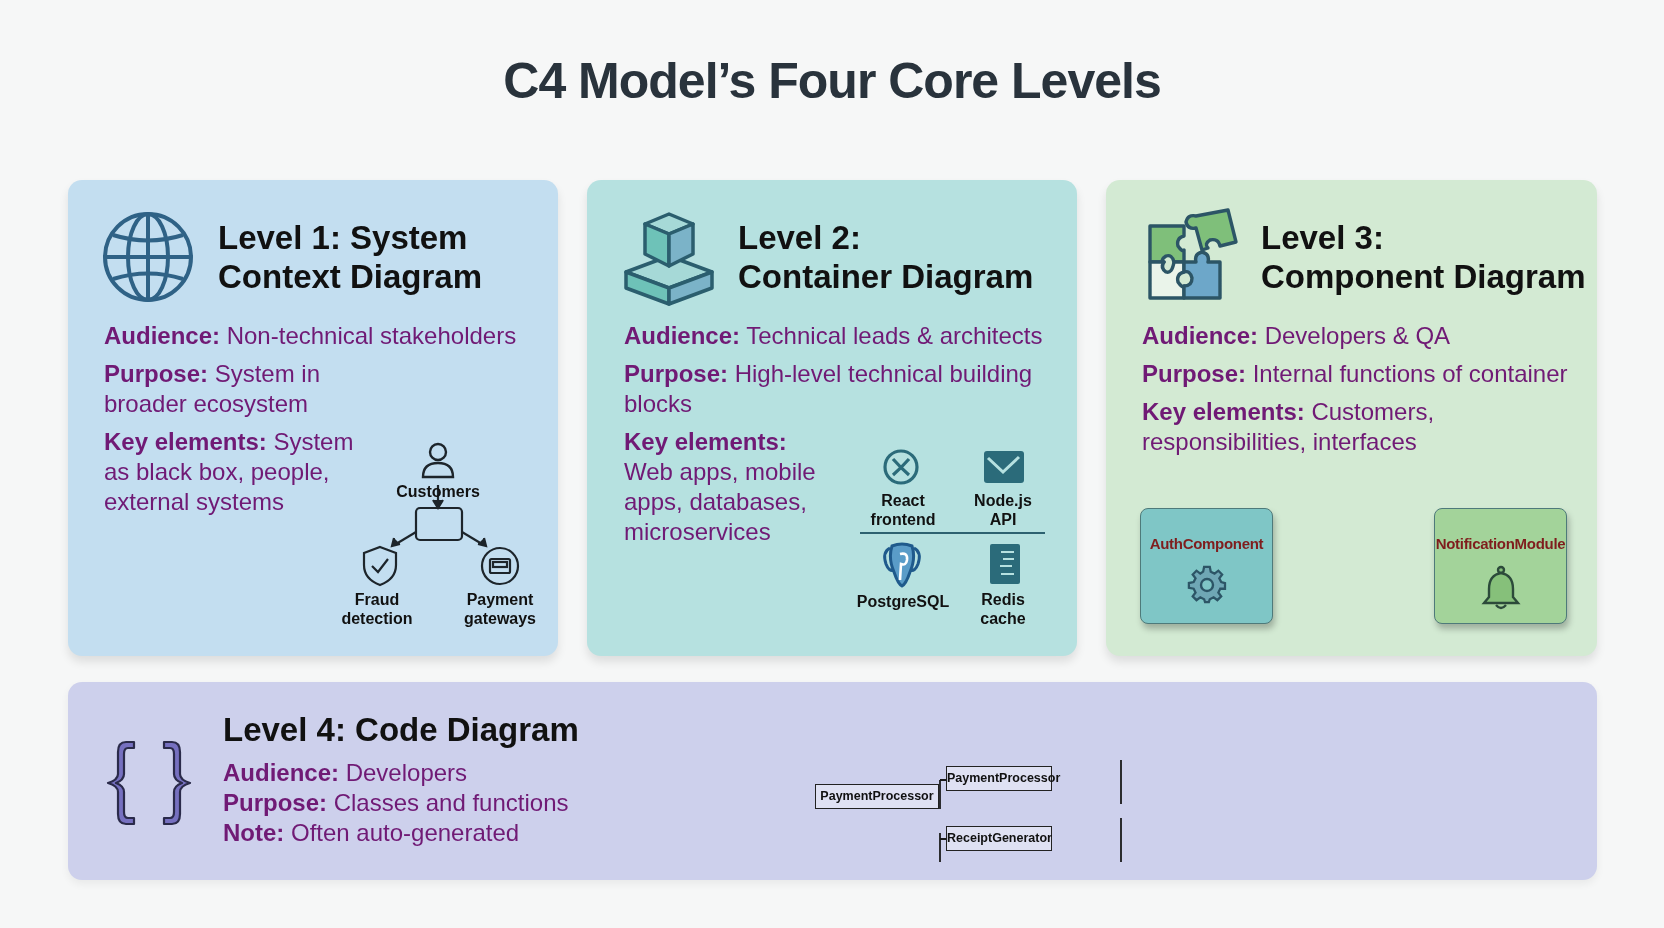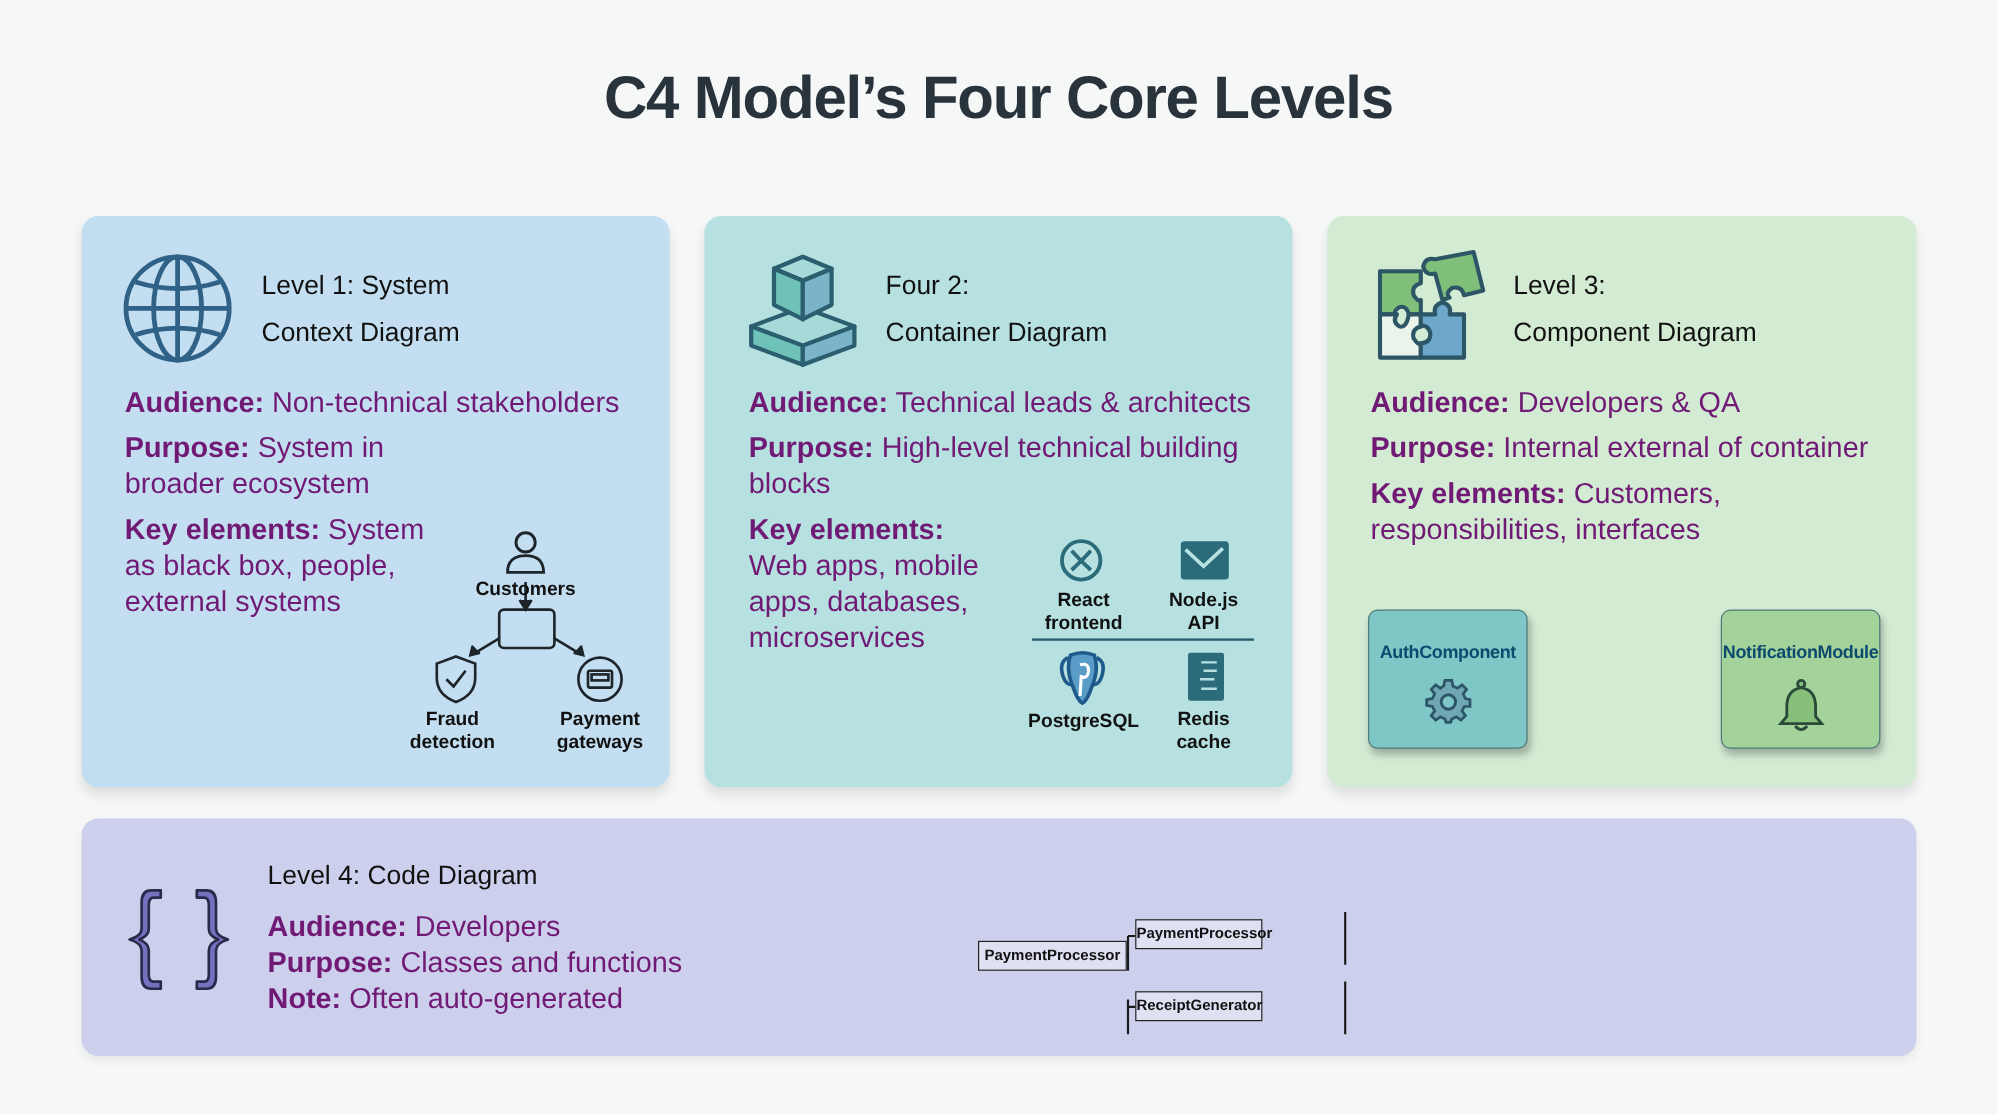--- a/index.html
+++ b/index.html
@@ -19,39 +19,39 @@
     position: absolute; border-radius: 14px;
     box-shadow: 0 6px 10px rgba(0,0,0,0.10);
   }
   .card1 { left: 68px; top: 180px; width: 490px; height: 476px; background: #c3def0; }
   .card2 { left: 587px; top: 180px; width: 490px; height: 476px; background: #b6e1e0; }
   .card3 { left: 1106px; top: 180px; width: 491px; height: 476px; background: #d3ead3; padding-left: 29px; }
   .card4 { left: 68px; top: 682px; width: 1529px; height: 198px; background: #cdd0ec; box-shadow: 0 4px 8px rgba(0,0,0,0.06); }
 
   .icon { position: absolute; }
   .card-title {
-    position: absolute; font-size: 22px; font-weight: 400; line-height: 39px; color: #111;
+    position: absolute; font-size: 33px; font-weight: 700; line-height: 39px; color: #111;
   }
   .body-text {
     position: absolute; font-size: 24px; line-height: 30px; color: #701a75;
   }
   .body-text p { margin-bottom: 8px; }
   .body-text b { font-weight: 700; }
   .small-label {
     position: absolute; font-size: 16px; font-weight: 700; line-height: 19px;
     text-align: center; color: #111; transform: translateX(-50%); white-space: nowrap;
   }
   .comp-box {
     position: absolute; top: 328px; width: 133px; height: 116px;
     border: 1.5px solid #4e7a7a; border-radius: 8px;
     box-shadow: 2px 5px 6px rgba(0,0,0,0.25);
   }
   .comp-label {
     position: absolute; top: 26px; left: 0; width: 100%; text-align: center;
-    font-size: 15px; font-weight: 700; color: #0c4a6e; white-space: nowrap; letter-spacing: -0.3px;
+    font-size: 15px; font-weight: 700; color: #7f1d1d; white-space: nowrap; letter-spacing: -0.3px;
   }
   .comp-icon { position: absolute; left: 50%; top: 56px; transform: translateX(-50%); }
   .uml-box {
     position: absolute; border: 1.5px solid #222; background: #dfe1f3;
     font-size: 12.5px; font-weight: 700; color: #111; text-align: center;
     line-height: 22px; height: 25px; white-space: nowrap;
   }
 </style>
 </head>
 <body>
@@ -125,21 +125,21 @@
     <g stroke="#2b5e6e" stroke-width="3.5" stroke-linejoin="round">
       <path d="M49 46 L92 62 L49 78 L6 62 Z" fill="#a6d9d7"></path>
       <path d="M6 62 L6 78 L49 94 L49 78 Z" fill="#6ec2b8"></path>
       <path d="M92 62 L92 78 L49 94 L49 78 Z" fill="#7bb3c8"></path>
       <path d="M49 4 L73 14 L49 24 L25 14 Z" fill="#a6d9d7"></path>
       <path d="M25 14 L25 44 L49 56 L49 24 Z" fill="#6ec2b8"></path>
       <path d="M73 14 L73 44 L49 56 L49 24 Z" fill="#7bb3c8"></path>
     </g>
   </svg>
   <div class="card-title" style="left:151px;top:38px">
-    <div>Four 2:</div>
+    <div>Level 2:</div>
     <div>Container Diagram</div>
   </div>
   <div class="body-text" style="left:37px;top:141px;width:440px">
     <p><b>Audience:</b> <span>Technical leads &amp; architects</span></p>
     <p style="width:420px"><b>Purpose:</b> <span>High-level technical building blocks</span></p>
     <p style="width:200px"><b>Key elements:</b><br><span>Web apps, mobile apps, databases, microservices</span></p>
   </div>
 
   <svg class="icon" style="left:295px;top:268px" width="38" height="38" viewBox="0 0 38 38">
     <g fill="none" stroke="#2b6b7a" stroke-width="3.2">
@@ -193,21 +193,21 @@
       <path d="M38 56 L50 56 Q48 48 56 46 Q64 48 62 56 L74 56 L74 92 L38 92 L38 80 Q46 80 46 72 Q44 64 38 66 Z" fill="#6da7c9"></path>
       <path d="M50 10 L82 4 L90 36 L74 40 Q72 32 64 34 Q58 38 62 42 L56 44 L50 22 Q42 24 40 16 Q42 8 50 10 Z" fill="#7fbf7a"></path>
     </g>
   </svg>
   <div class="card-title" style="left:155px;top:38px">
     <div>Level 3:</div>
     <div>Component Diagram</div>
   </div>
   <div class="body-text" style="left:36px;top:141px;width:440px">
     <p><b>Audience:</b> <span>Developers &amp; QA</span></p>
-    <p><b>Purpose:</b> <span>Internal external of container</span></p>
+    <p><b>Purpose:</b> <span>Internal functions of container</span></p>
     <p style="width:320px"><b>Key elements:</b> <span>Customers, responsibilities, interfaces</span></p>
   </div>
   <div class="comp-box" style="left:34px;background:#7fc6c6">
     <div class="comp-label">AuthComponent</div>
     <svg class="comp-icon" width="40" height="40" viewBox="0 0 40 40">
       <g fill="#6fa7b5" stroke="#2c5566" stroke-width="2.4">
         <path d="M17 3 L23 3 L24 8 L28 10 L32 7 L36 11 L33 15 L35 19 L39 20 L39 26 L34 26 L32 30 L35 34 L31 38 L27 35 L23 37 L22 40 L18 40 L17 37 L13 35 L9 38 L5 34 L8 30 L6 26 L1 25 L1 20 L6 19 L8 15 L5 11 L9 7 L13 10 L16 8 Z" transform="scale(0.95) translate(1,-1)"></path>
         <circle cx="20" cy="20" r="6" fill="#7fc6c6"></circle>
       </g>
     </svg>

